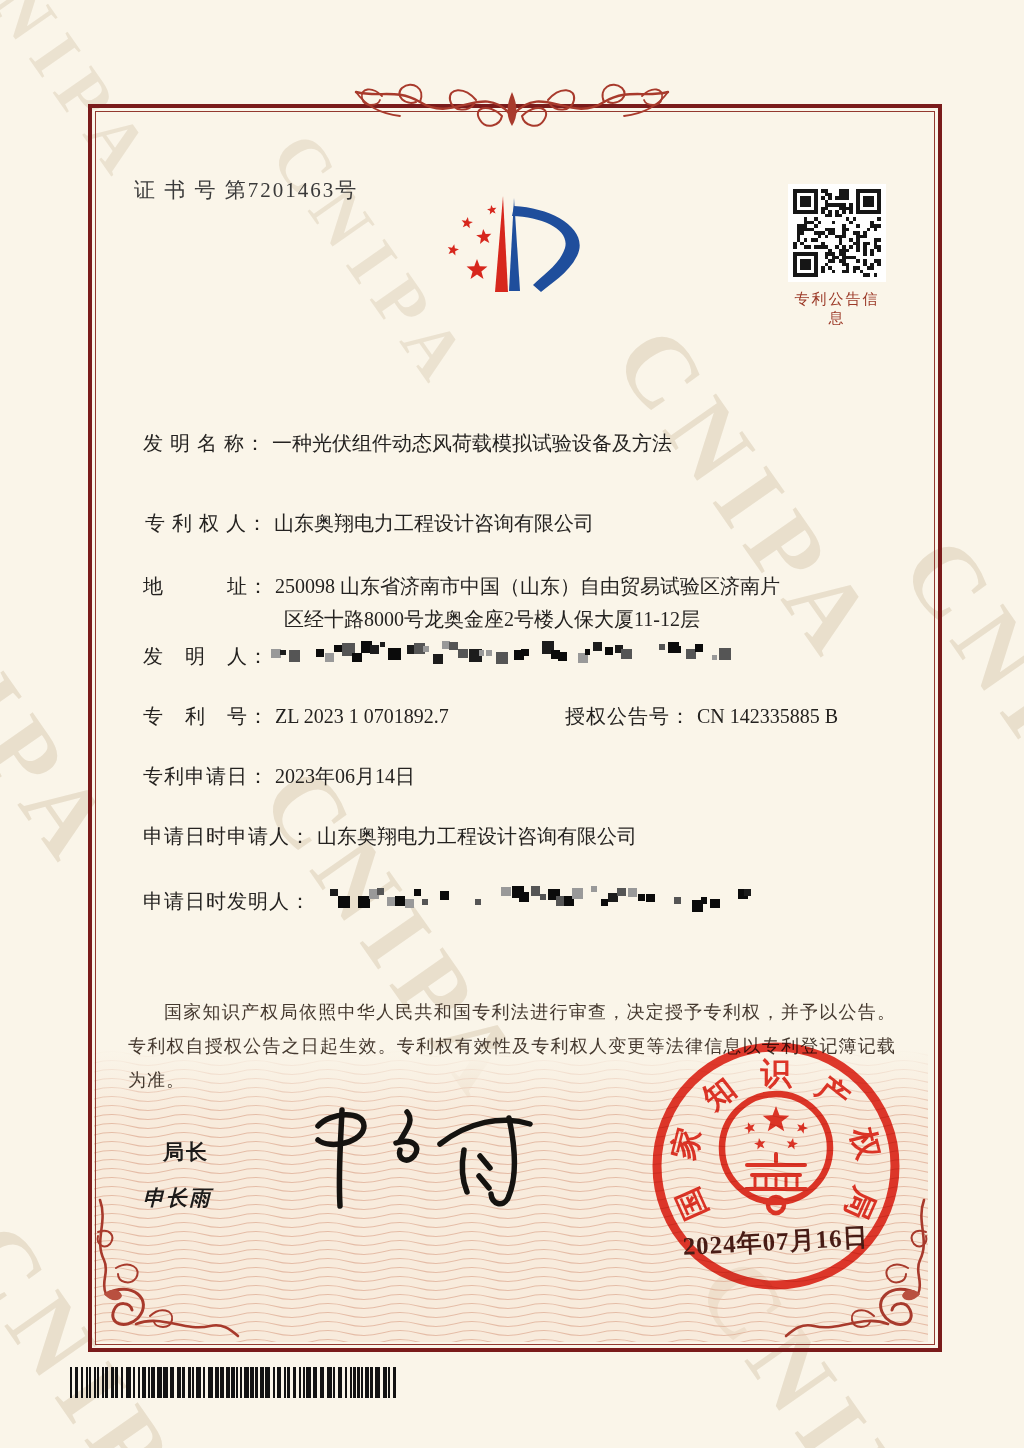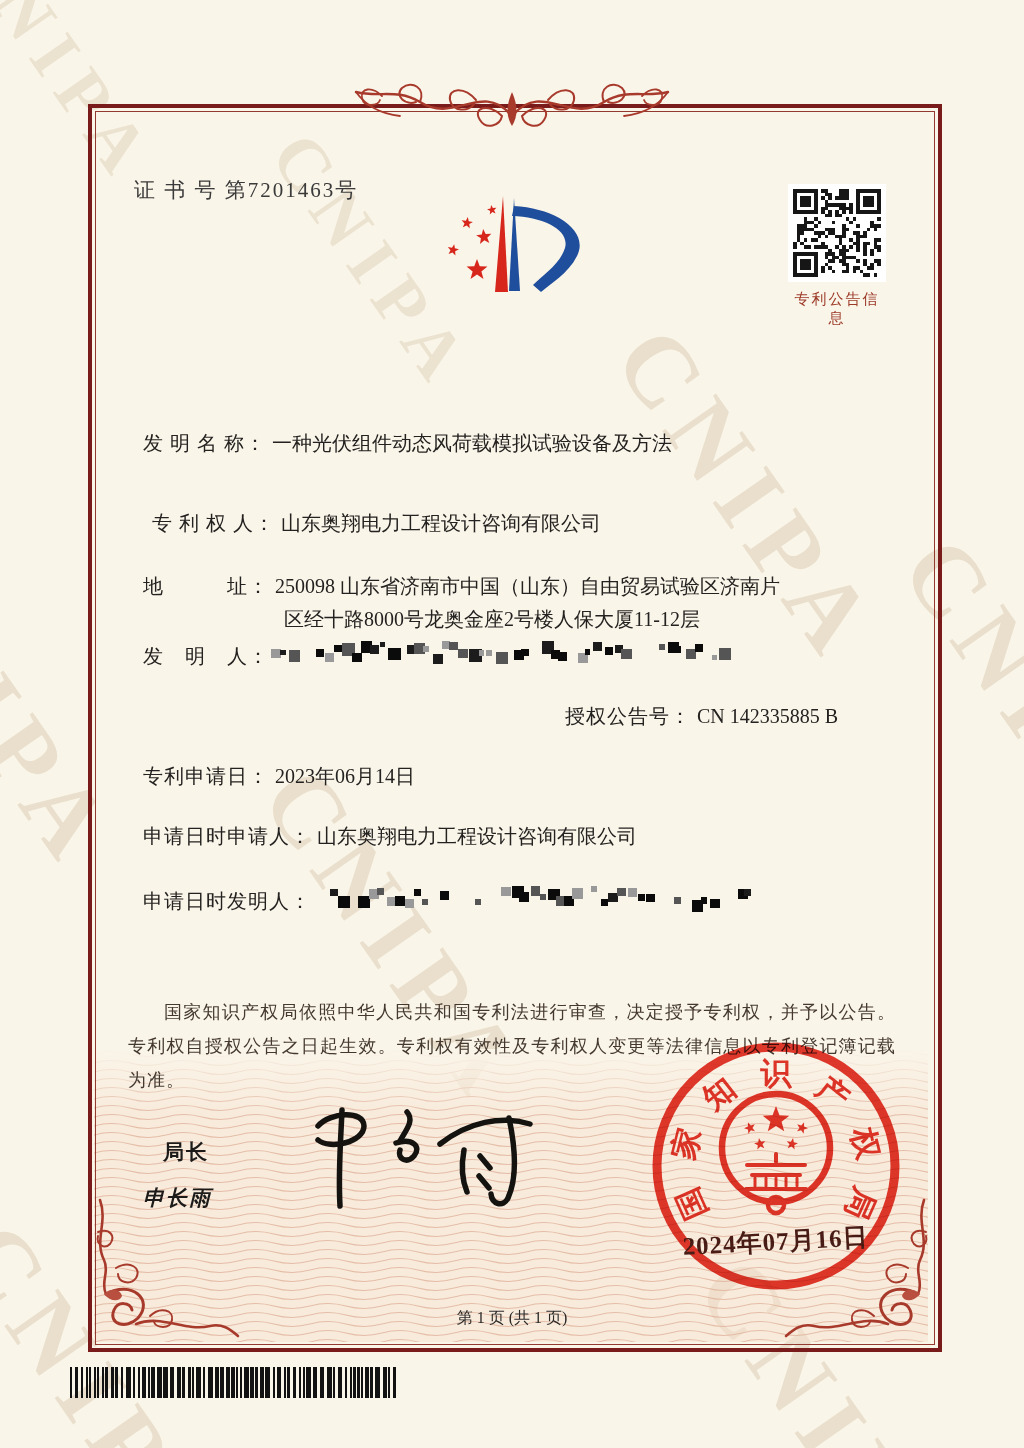--- a/index.html
+++ b/index.html
@@ -315,31 +315,34 @@
           <rect x="2" y="20" width="3" height="3" fill="#161616"></rect>
         </svg>
     </div>
     <div id="qr-caption">专利公告信息</div>
   </div>
 
 
   <div class="abs row" style="left:143px;top:430px;">
     <span class="lbl">发 明 名 称：</span><span class="val">一种光伏组件动态风荷载模拟试验设备及方法</span>
   </div>
-  <div class="abs row" style="left:152px;top:510px;text-align:center;">
+  <div class="abs row" style="left:145px;top:510px;text-align:center;">
     <span class="lbl">专 利 权 人：</span><span class="val">山东奥翔电力工程设计咨询有限公司</span>
   </div>
   <div class="abs row" style="left:143px;top:573px;">
     <span class="lbl">地　　　址：</span><span class="val">250098 山东省济南市中国（山东）自由贸易试验区济南片</span>
   </div>
   <div class="abs row" style="left:284px;top:606px;">
     <span>区经十路8000号龙奥金座2号楼人保大厦11-12层</span>
   </div>
   <div class="abs row" style="left:143px;top:641px;">
     <span class="lbl">发　明　人：</span><span class="redact" id="redact-1" style="width:470px;"><i style="width: 9.23957px; height: 9.23957px; left: 2.43247px; top: 8.26221px; background: rgb(153, 153, 153);"></i><i style="width: 5.64021px; height: 5.64021px; left: 11.122px; top: 8.50831px; background: rgb(28, 28, 28);"></i><i style="width: 11.7482px; height: 11.7482px; left: 19.6799px; top: 9.38291px; background: rgb(85, 85, 85);"></i><i style="width: 8.16734px; height: 8.16734px; left: 46.5079px; top: 8.15513px; background: rgb(11, 11, 11);"></i><i style="width: 9.61231px; height: 9.61231px; left: 55.6737px; top: 11.8195px; background: rgb(153, 153, 153);"></i><i style="width: 7.54089px; height: 7.54089px; left: 65.4924px; top: 3.52351px; background: rgb(11, 11, 11);"></i><i style="width: 12.8214px; height: 12.8214px; left: 73.1873px; top: 2.05147px; background: rgb(85, 85, 85);"></i><i style="width: 9.42757px; height: 9.42757px; left: 83.3067px; top: 11.8371px; background: rgb(11, 11, 11);"></i><i style="width: 11.5623px; height: 11.5623px; left: 91.5388px; top: 0.355831px; background: rgb(11, 11, 11);"></i><i style="width: 8.97807px; height: 8.97807px; left: 101.104px; top: 3.78603px; background: rgb(28, 28, 28);"></i><i style="width: 5.7112px; height: 5.7112px; left: 110.576px; top: 0.631426px; background: rgb(28, 28, 28);"></i><i style="width: 12.875px; height: 12.875px; left: 118.713px; top: 6.52643px; background: rgb(11, 11, 11);"></i><i style="width: 8.35544px; height: 8.35544px; left: 138.038px; top: 4.20535px; background: rgb(28, 28, 28);"></i><i style="width: 11.7392px; height: 11.7392px; left: 144.641px; top: 1.66007px; background: rgb(85, 85, 85);"></i><i style="width: 6.00383px; height: 6.00383px; left: 154.477px; top: 5.28667px; background: rgb(153, 153, 153);"></i><i style="width: 10.0392px; height: 10.0392px; left: 163.644px; top: 12.8629px; background: rgb(28, 28, 28);"></i><i style="width: 7.46286px; height: 7.46286px; left: 173.058px; top: 0.120315px; background: rgb(153, 153, 153);"></i><i style="width: 8.26513px; height: 8.26513px; left: 180.494px; top: 1.11666px; background: rgb(85, 85, 85);"></i><i style="width: 9.11269px; height: 9.11269px; left: 189.413px; top: 7.83551px; background: rgb(85, 85, 85);"></i><i style="width: 12.6909px; height: 12.6909px; left: 200.393px; top: 8.45241px; background: rgb(28, 28, 28);"></i><i style="width: 5.75546px; height: 5.75546px; left: 209.607px; top: 9.11135px; background: rgb(153, 153, 153);"></i><i style="width: 6.0806px; height: 6.0806px; left: 216.55px; top: 9.05699px; background: rgb(153, 153, 153);"></i><i style="width: 12.4041px; height: 12.4041px; left: 226.506px; top: 10.6496px; background: rgb(85, 85, 85);"></i><i style="width: 10.3121px; height: 10.3121px; left: 244.97px; top: 8.78914px; background: rgb(11, 11, 11);"></i><i style="width: 7.51933px; height: 7.51933px; left: 252.368px; top: 7.75504px; background: rgb(11, 11, 11);"></i><i style="width: 12.4809px; height: 12.4809px; left: 273.002px; top: 0.07059px; background: rgb(28, 28, 28);"></i><i style="width: 9.55419px; height: 9.55419px; left: 281.801px; top: 8.80132px; background: rgb(11, 11, 11);"></i><i style="width: 8.92964px; height: 8.92964px; left: 288.653px; top: 11.3028px; background: rgb(11, 11, 11);"></i><i style="width: 9.90246px; height: 9.90246px; left: 308.816px; top: 11.687px; background: rgb(153, 153, 153);"></i><i style="width: 5.40498px; height: 5.40498px; left: 315.674px; top: 8.34521px; background: rgb(11, 11, 11);"></i><i style="width: 9.26355px; height: 9.26355px; left: 324.202px; top: 0.852694px; background: rgb(28, 28, 28);"></i><i style="width: 8.33804px; height: 8.33804px; left: 335.904px; top: 5.79349px; background: rgb(11, 11, 11);"></i><i style="width: 7.9804px; height: 7.9804px; left: 345.901px; top: 4.15606px; background: rgb(28, 28, 28);"></i><i style="width: 10.4722px; height: 10.4722px; left: 352.269px; top: 7.87424px; background: rgb(85, 85, 85);"></i><i style="width: 6.08534px; height: 6.08534px; left: 390.267px; top: 2.7071px; background: rgb(85, 85, 85);"></i><i style="width: 10.9115px; height: 10.9115px; left: 399.25px; top: 1.39759px; background: rgb(11, 11, 11);"></i><i style="width: 6.72601px; height: 6.72601px; left: 405.452px; top: 4.79819px; background: rgb(11, 11, 11);"></i><i style="width: 10.112px; height: 10.112px; left: 416.883px; top: 8.08977px; background: rgb(85, 85, 85);"></i><i style="width: 8.06985px; height: 8.06985px; left: 426.056px; top: 3.17342px; background: rgb(11, 11, 11);"></i><i style="width: 5.06758px; height: 5.06758px; left: 443.255px; top: 13.523px; background: rgb(153, 153, 153);"></i><i style="width: 12.0088px; height: 12.0088px; left: 450.224px; top: 7.39129px; background: rgb(85, 85, 85);"></i></span>
+  </div>
+  <div class="abs row" style="left:143px;top:703px;">
+    <span class="lbl">专　利　号：</span><span class="val">ZL 2023 1 0701892.7</span>
   </div>
   <div class="abs row" style="left:565px;top:703px;">
     <span class="lbl">授权公告号：</span><span class="val">CN 142335885 B</span>
   </div>
   <div class="abs row" style="left:143px;top:763px;">
     <span class="lbl">专利申请日：</span><span class="val">2023年06月14日</span>
   </div>
   <div class="abs row" style="left:143px;top:823px;">
     <span class="lbl">申请日时申请人：</span><span class="val">山东奥翔电力工程设计咨询有限公司</span>
   </div>
@@ -397,21 +400,20 @@
         <path d="M109 142 V150"></path>
           <path d="M120 142 V150"></path>
           <path d="M130 142 V150"></path>
         <path d="M140 142 V150"></path>
           <path d="M151 142 V150"></path>
       </g>
     </g>
     <text x="130" y="214" text-anchor="middle" font-size="25" font-weight="600" fill="#43150f" letter-spacing="1" transform="rotate(-3 130 214)">2024年07月16日</text>
   </svg>
 
-  <div class="abs" id="footer-page">第 1 页 (共 1 页)</div>
   <div class="abs" id="barcode">
       <div style="left: 0px; width: 2px;"></div>
       <div style="left: 5px; width: 3px;"></div>
       <div style="left: 11px; width: 2px;"></div>
       <div style="left: 16px; width: 2px;"></div>
       <div style="left: 19px; width: 2px;"></div>
       <div style="left: 24px; width: 2px;"></div>
       <div style="left: 27px; width: 2px;"></div>
       <div style="left: 32px; width: 2px;"></div>
       <div style="left: 35px; width: 3px;"></div>

